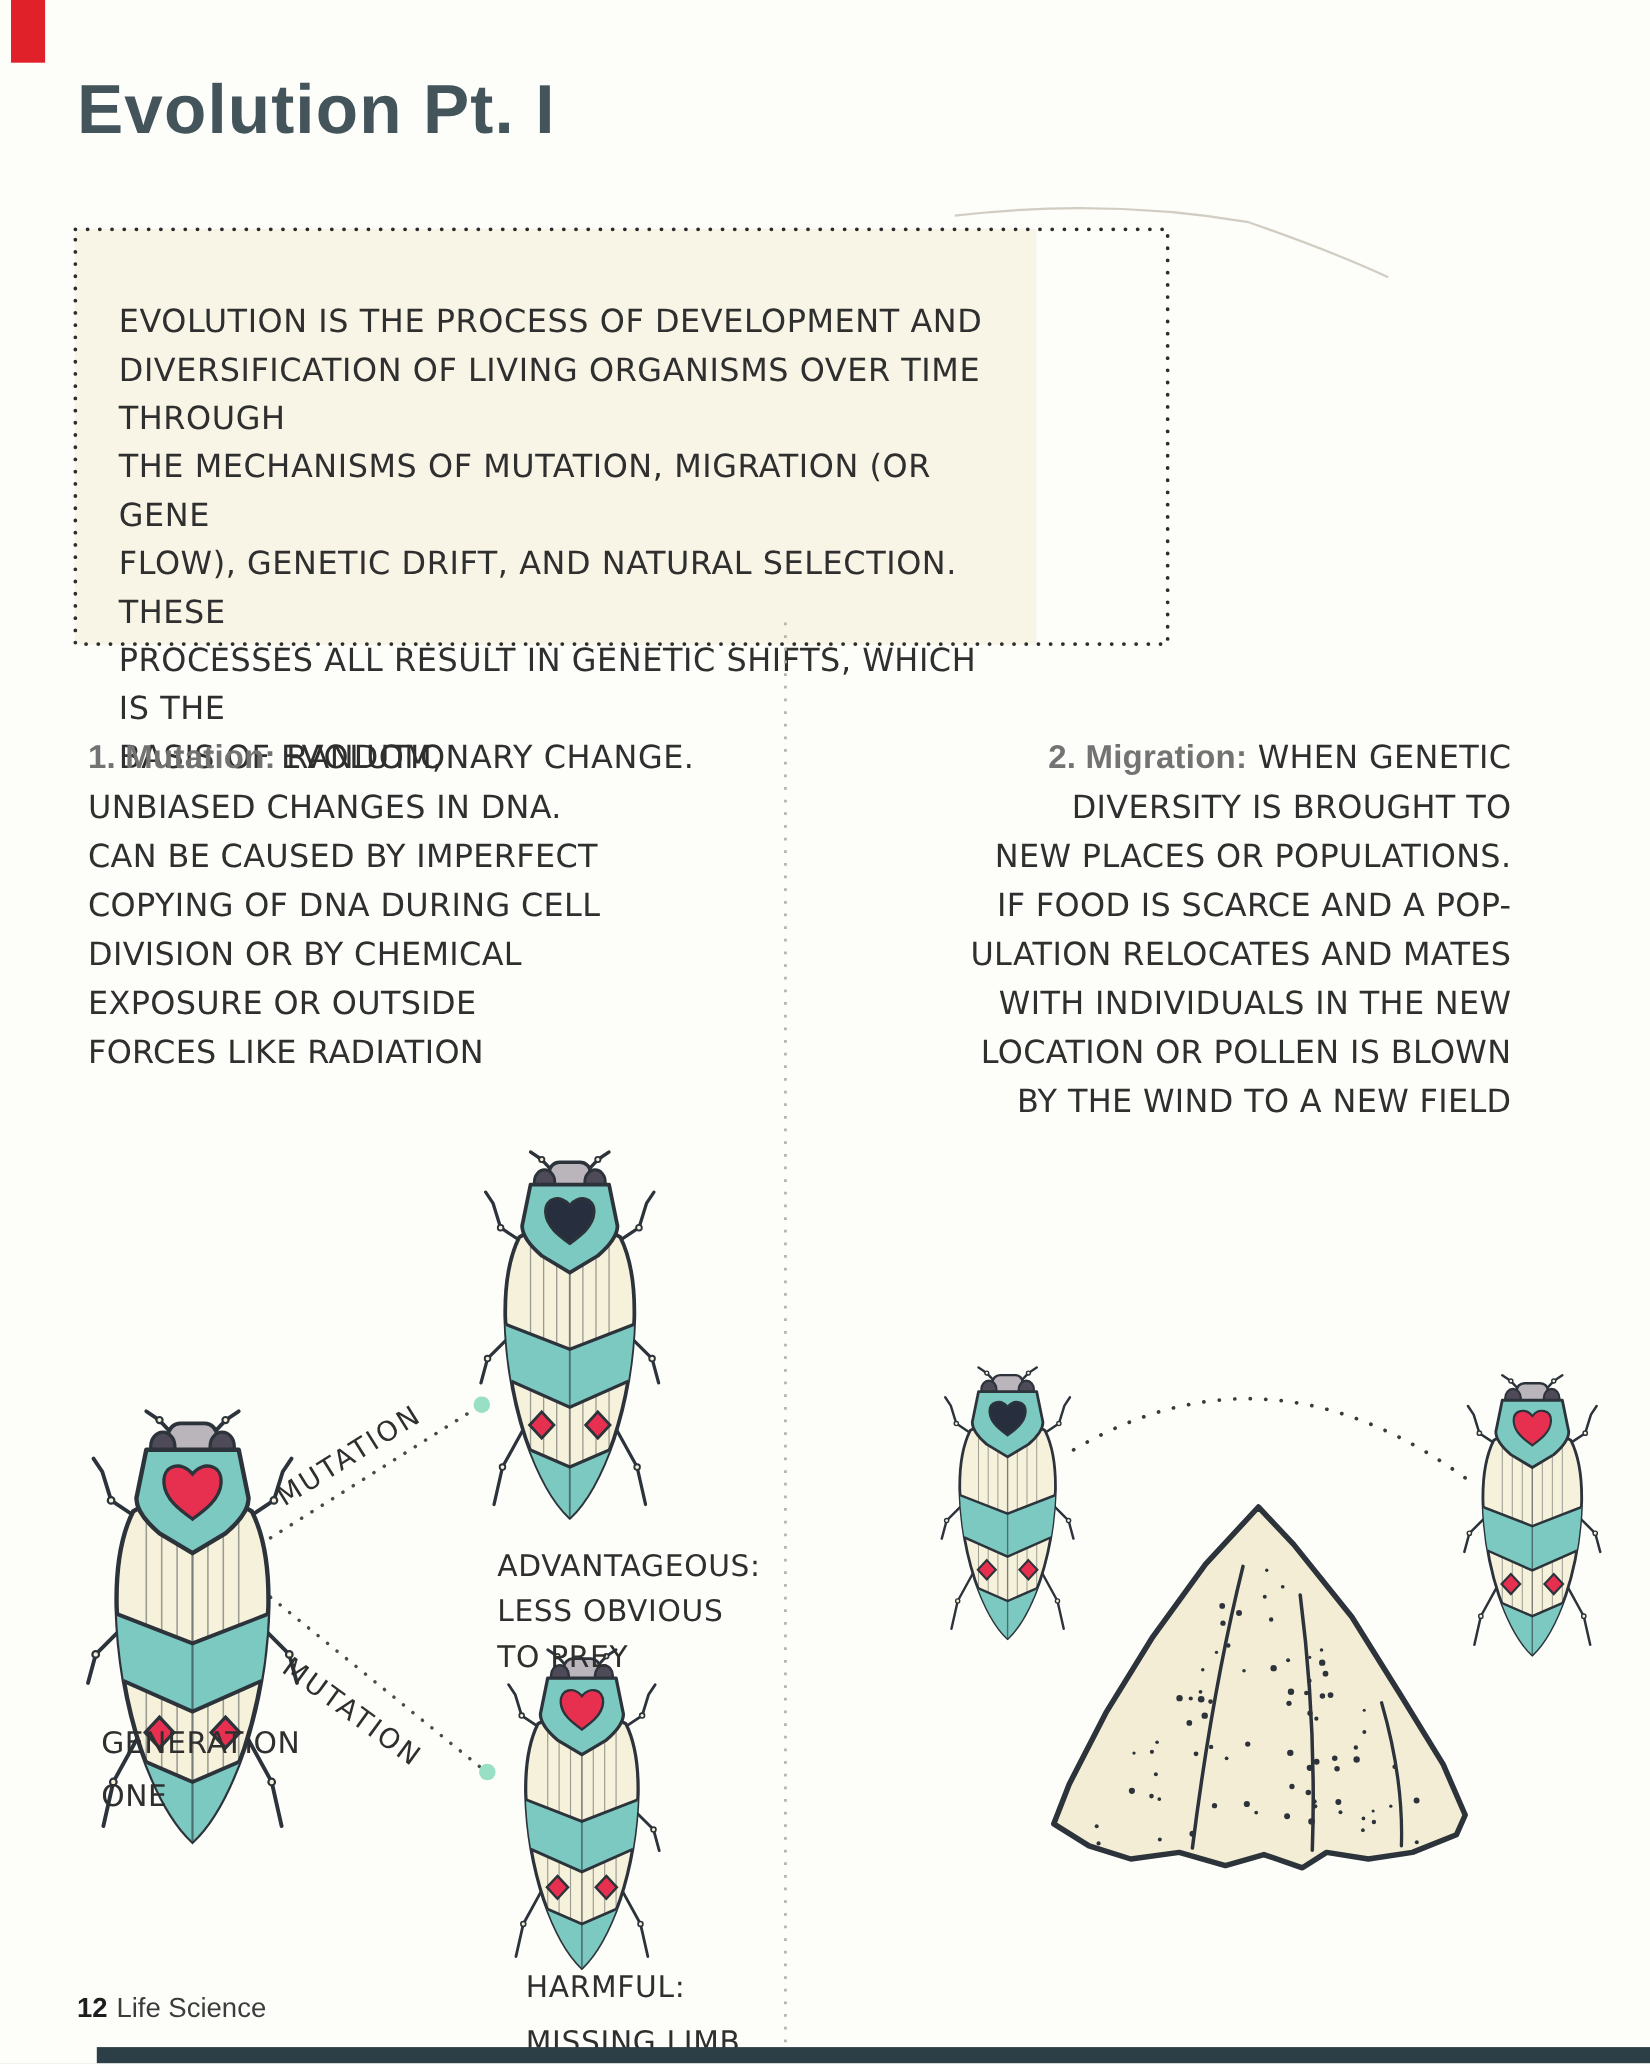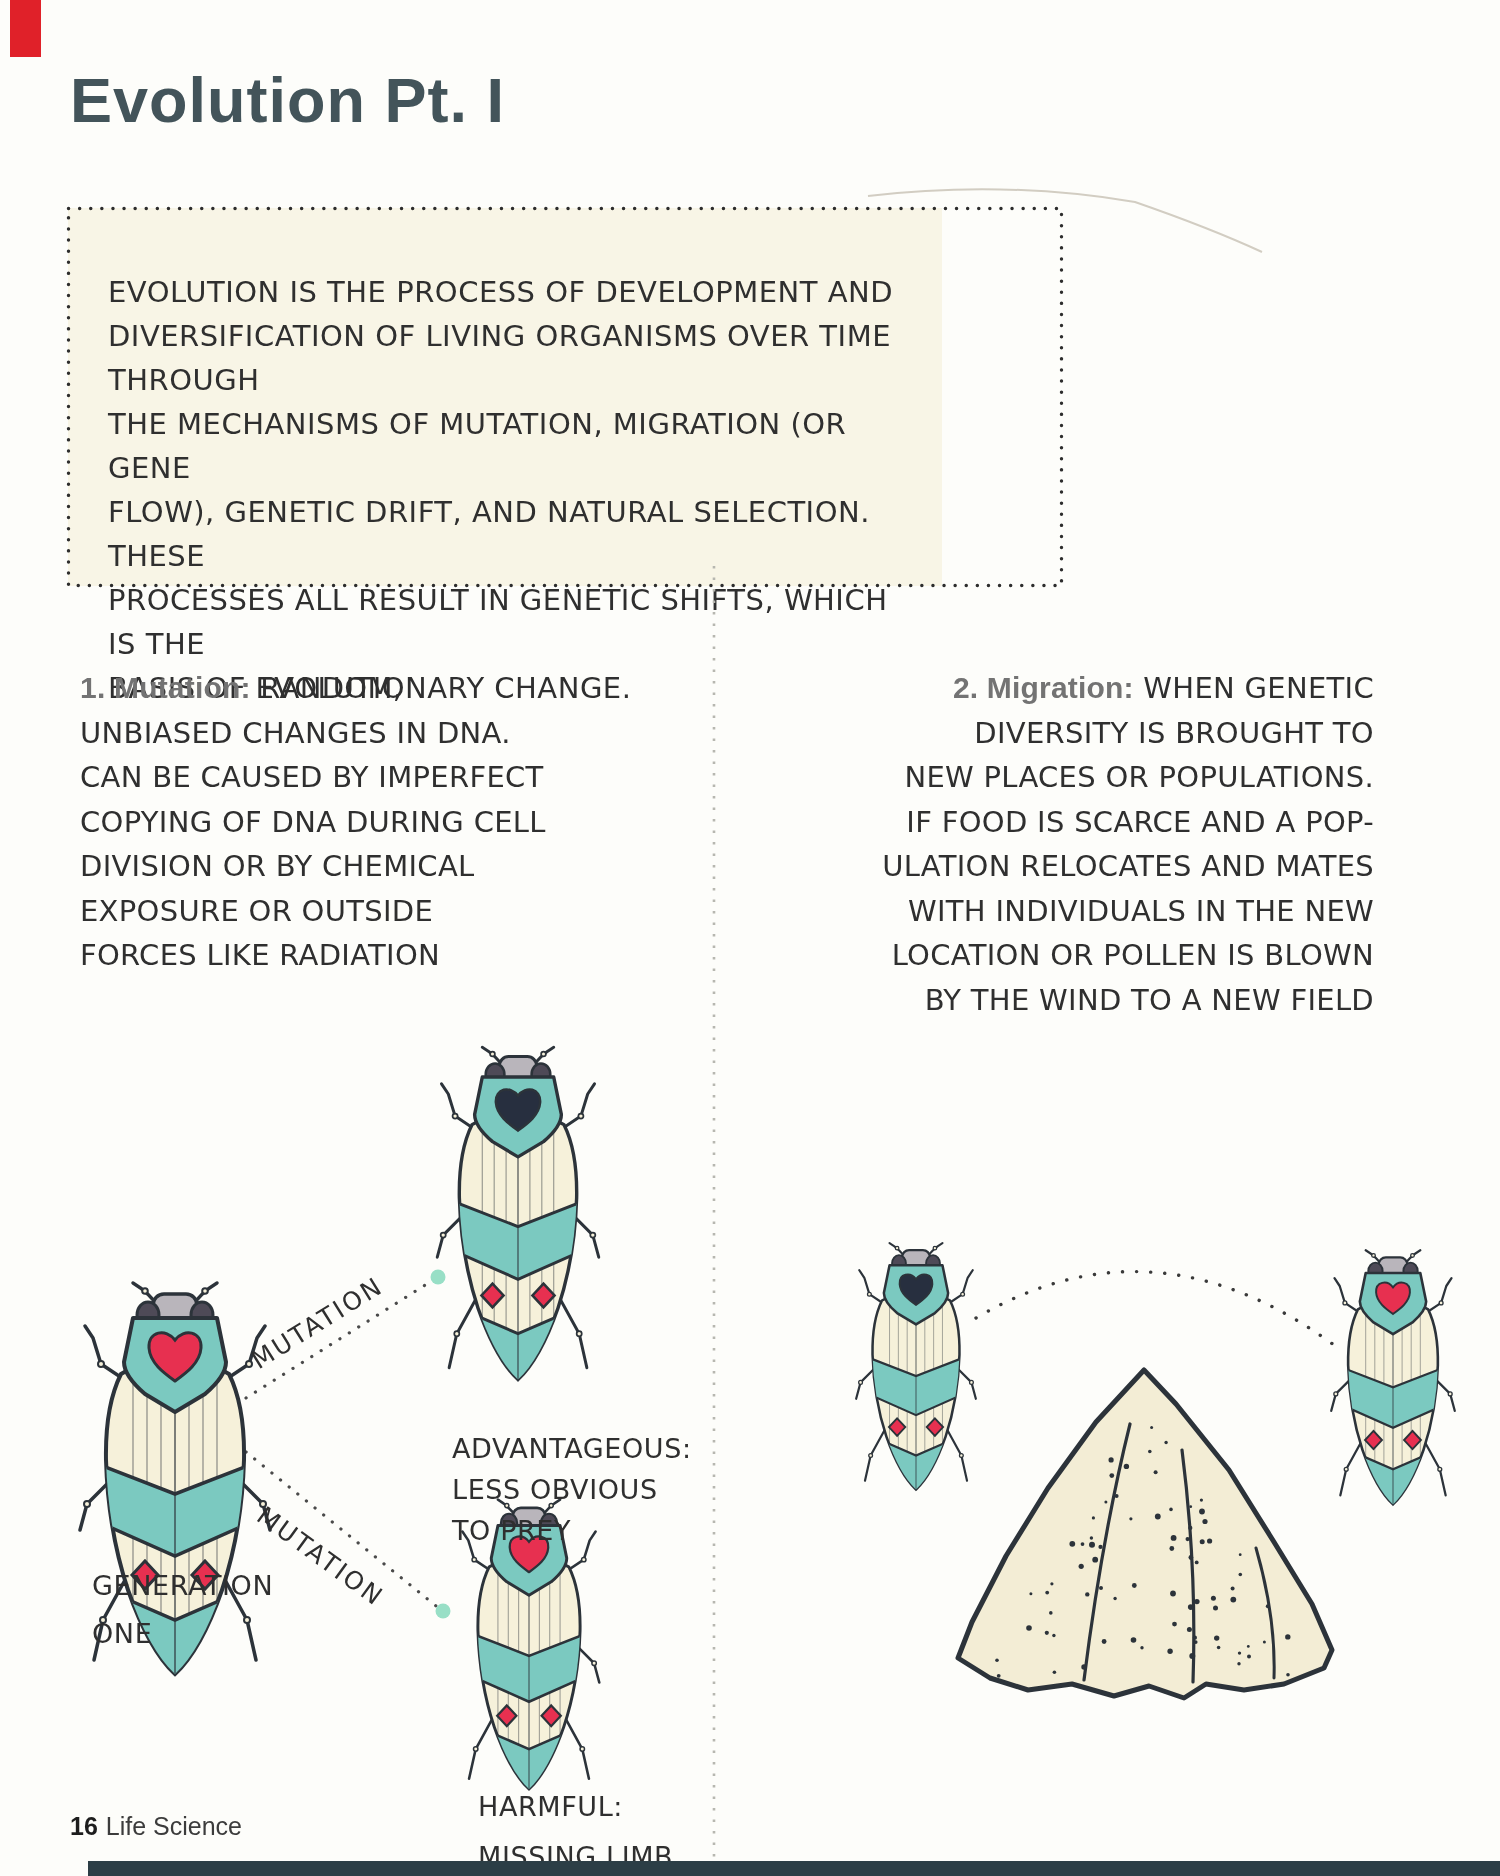--- a/index.html
+++ b/index.html
@@ -28,21 +28,21 @@
   }
 
   .col{ position:absolute; width:600px; white-space:pre-line;
         font-size:29px; line-height:44.5px; letter-spacing:.3px; }
   .col strong{ font-family:"Liberation Sans", sans-serif; font-size:30px;
                color:#737373; letter-spacing:.2px; }
   .col-mutation{ left:80px;  top:666px; }
   .col-migration{ left:774px; top:666px;text-align:right; }
 
   .caption{ position:absolute; white-space:pre-line; font-size:27px; line-height:44px; letter-spacing:.6px; }
-  .cap-advantageous{ left:452px; top:1404px; line-height:41px;margin-top:24px; }
+  .cap-advantageous{ left:452px; top:1404px; line-height:41px; }
   .cap-generation{  left:92px;  top:1562px; line-height:48px; }
   .cap-harmful{     left:478px; top:1782px; line-height:50px; }
 
   .mut-label{ position:absolute; font-size:25px; letter-spacing:2.5px; transform-origin:left center; }
   .mut-upper{ left:254px; top:1348px; transform:rotate(-32deg); }
   .mut-lower{ left:260px; top:1498px; transform:rotate(36deg); }
 
   .beetle{ position:absolute; }
   .beetle svg{ display:block; width:100%; height:auto; }
   .b-advantageous{ left:433px;  top:1043px; width:170px; }
@@ -431,17 +431,17 @@
   <div class="mut-label hand mut-upper">MUTATION</div>
   <div class="mut-label hand mut-lower">MUTATION</div>
   <div class="caption hand cap-advantageous">ADVANTAGEOUS:
 LESS OBVIOUS
 TO PREY</div>
   <div class="caption hand cap-generation">GENERATION
 ONE</div>
   <div class="caption hand cap-harmful">HARMFUL:
 MISSING LIMB</div>
 
-  <div class="footer"><b>16</b><span>Life Science</span></div>
+  <div class="footer"><b>12</b><span>Life Science</span></div>
 
   <div class="bottom-bar"></div>
 
 </div>
 
 </body></html>

